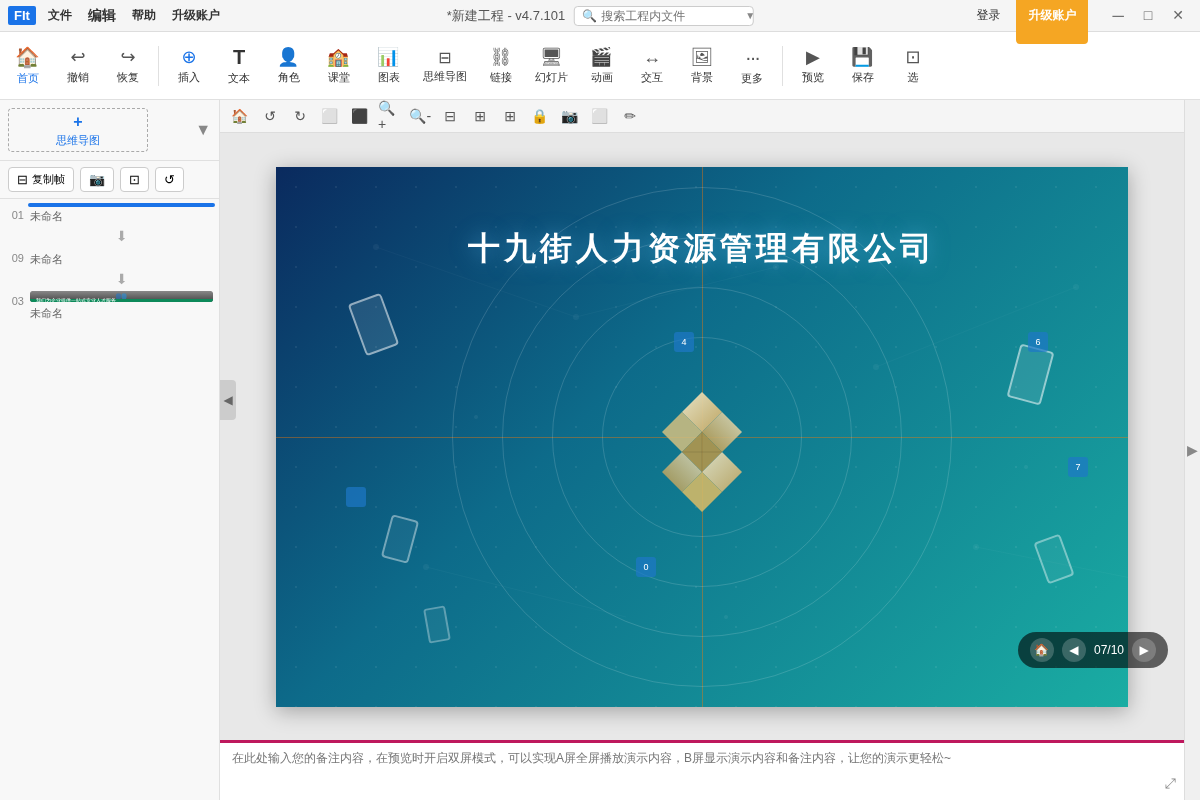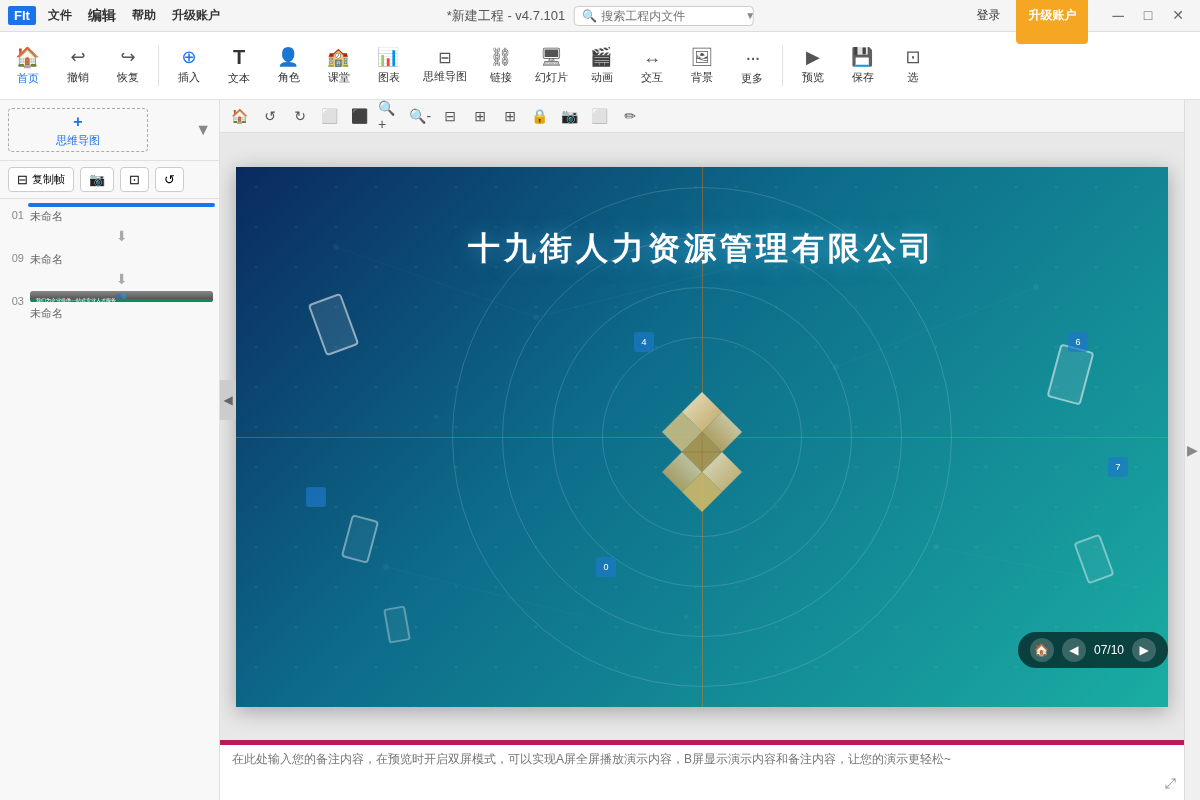--- a/index.html
+++ b/index.html
@@ -204,21 +204,21 @@
     }
     #slide-canvas {
       flex: 1;
       display: flex;
       align-items: center;
       justify-content: center;
       position: relative;
       overflow: hidden;
     }
     #slide-content {
-      width: 932px;
+      width: 852px;
       height: 540px;
       position: relative;
       background: linear-gradient(135deg, #0a2a5e 0%, #0d6b8a 40%, #1aada3 100%);
       box-shadow: 0 4px 20px rgba(0,0,0,0.3);
       overflow: hidden;
     }
 
     
     .circle-ring {
       position: absolute;
@@ -261,21 +261,21 @@
       justify-content: center;
       color: white;
       font-size: 9px;
       cursor: pointer;
     }
 
     
     #notes-area {
       height: 60px;
       background: white;
-      border-top: 5px solid #be185d;
+      border-top: 3px solid #be185d;
       display: flex;
       align-items: center;
       padding: 0 12px;
       position: relative;
     }
     #notes-area textarea {
       width: 100%;
       height: 44px;
       border: none;
       outline: none;

